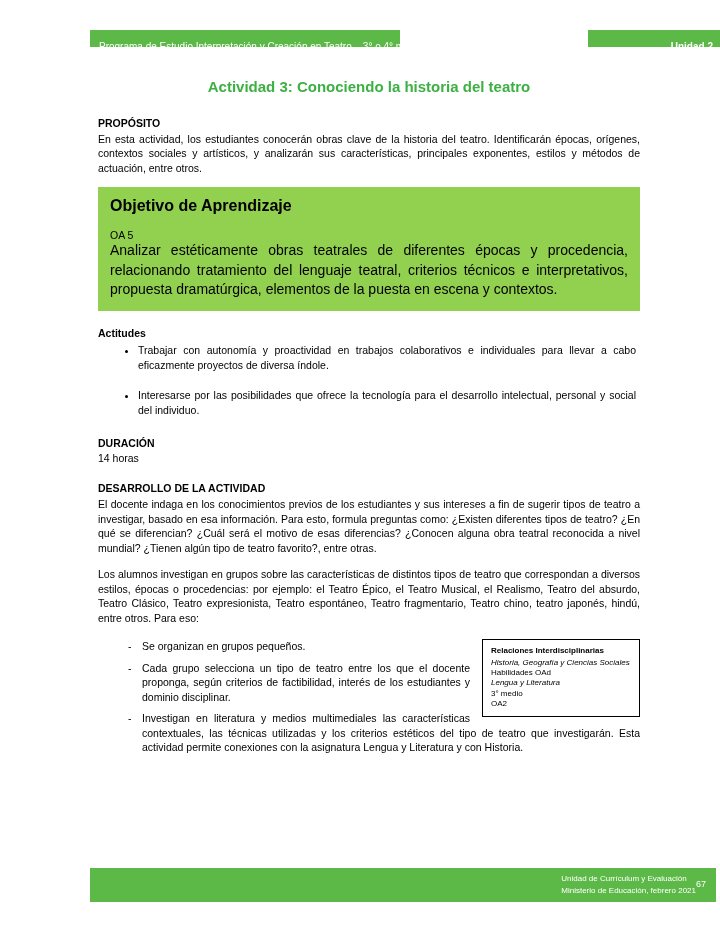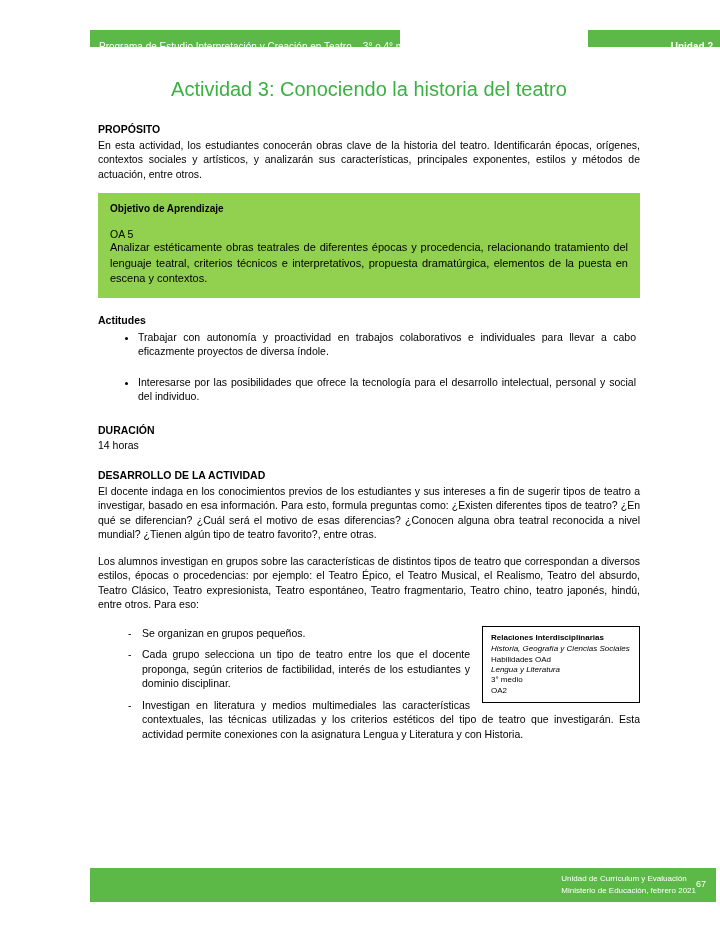--- a/index.html
+++ b/index.html
@@ -24,46 +24,46 @@
   .topbar.left{left:90px;width:310px;}
   .topbar.right{left:588px;width:134px;text-align:right;font-weight:bold;}
   
   .content{
     padding:78px 80px 0 98px;
     box-sizing:border-box;
   }
   .doc-title{
     text-align:center;
     color:var(--title-green);
-    font-size:20px;font-weight:normal;
+    font-size:15px;font-weight:bold;
     margin:0 0 22px 0;
   }
   .h-section{
     font-size:10.5px;font-weight:bold;
     margin:0 0 3px 0;
   }
   p.body-text{
     font-size:10.5px;line-height:1.38;
     text-align:justify;
     margin:0 0 12px 0;
   }
   
   .oa-box{
     background:var(--oa-green);
     padding:10px 12px 12px 12px;
     margin:0 0 16px 0;
   }
   .oa-box .oa-heading{
-    font-size:10px;font-weight:bold;margin:0 0 14px 0;
+    font-size:16px;font-weight:bold;margin:0 0 14px 0;
   }
   .oa-box .oa-code{
     font-size:10.5px;font-weight:normal;margin:0;
   }
   .oa-box .oa-body{
-    font-size:11px;line-height:1.38;text-align:justify;margin:0;
+    font-size:14px;line-height:1.38;text-align:justify;margin:0;
   }
   
   ul.bullets{
     list-style:disc;
     margin:4px 0 20px 0;
     padding:0 0 0 40px;
   }
   ul.bullets li{
     font-size:10.5px;line-height:1.38;text-align:justify;
     margin:0 0 16px 0;

